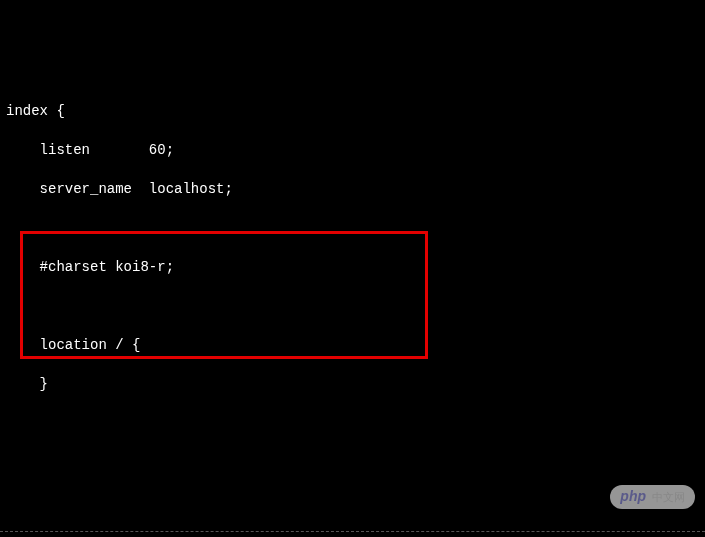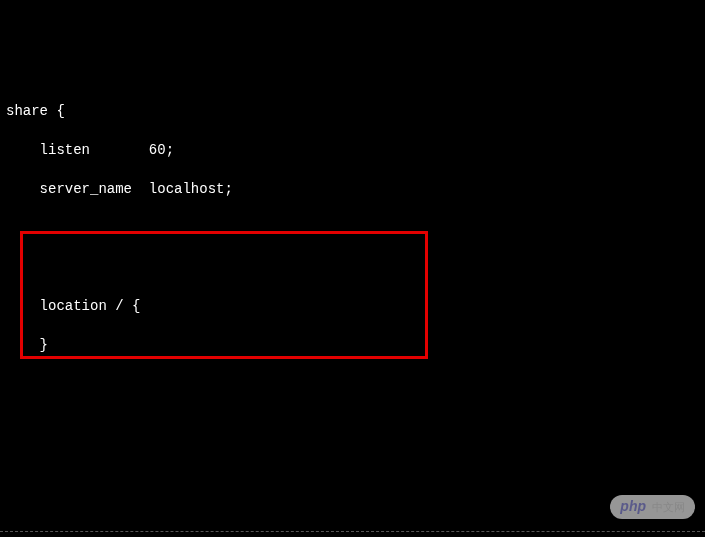--- a/index.html
+++ b/index.html
@@ -31,21 +31,21 @@
       border: 3px solid #e30000;
       left: 20px;
       top: 231px;
       width: 408px;
       height: 128px;
       pointer-events: none;
     }
     .watermark {
       position: absolute;
       right: 10px;
-      bottom: 18px;
+      bottom: 28px;
       display: flex;
       align-items: center;
       gap: 4px;
     }
     .watermark-badge {
       background: rgba(200, 200, 200, 0.75);
       border-radius: 12px;
       padding: 2px 10px;
       display: flex;
       align-items: center;
@@ -71,24 +71,25 @@
       height: 6px;
       border-top: 1px dashed #555;
     }
   </style>
 </head>
 <body>
 
 
 
 <div class="code-container">
-<span class="line">share {</span>
+<span class="line">index {</span>
 <span class="line">    listen       60;</span>
 <span class="line">    server_name  localhost;</span>
 <span class="line"></span>
+<span class="line">    #charset koi8-r;</span>
 <span class="line"></span>
 <span class="line">    location / {</span>
 <span class="line">    }</span>
 <span class="line"></span>
 
 
 
 
 
 

